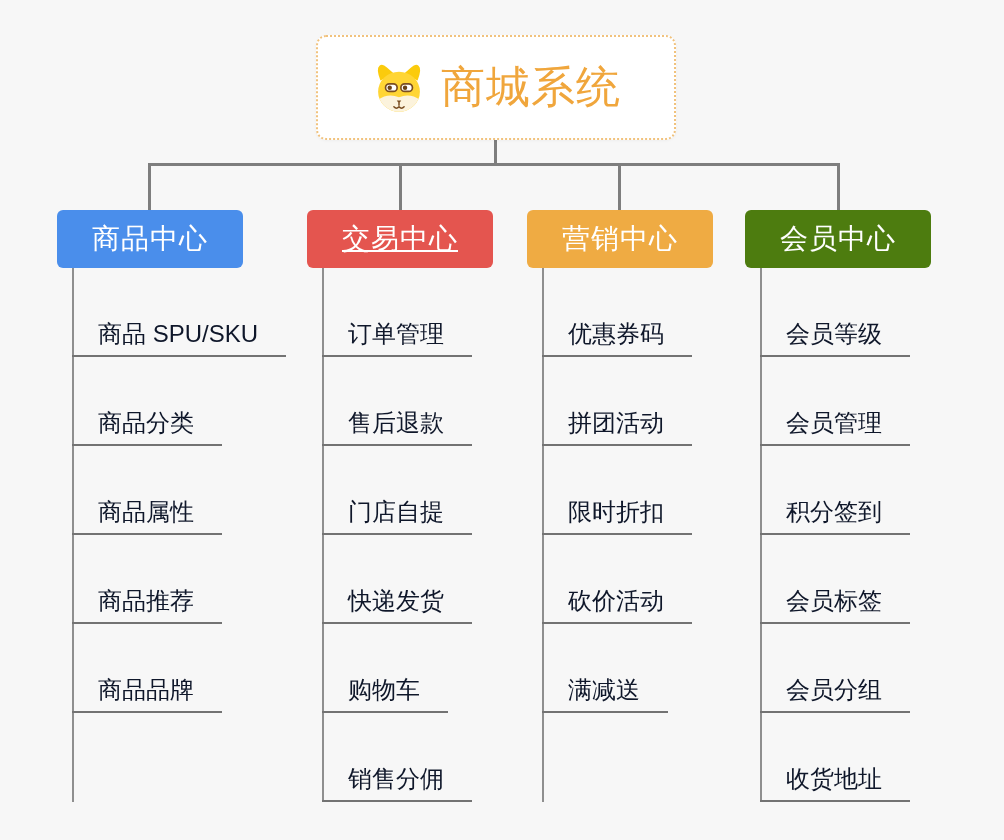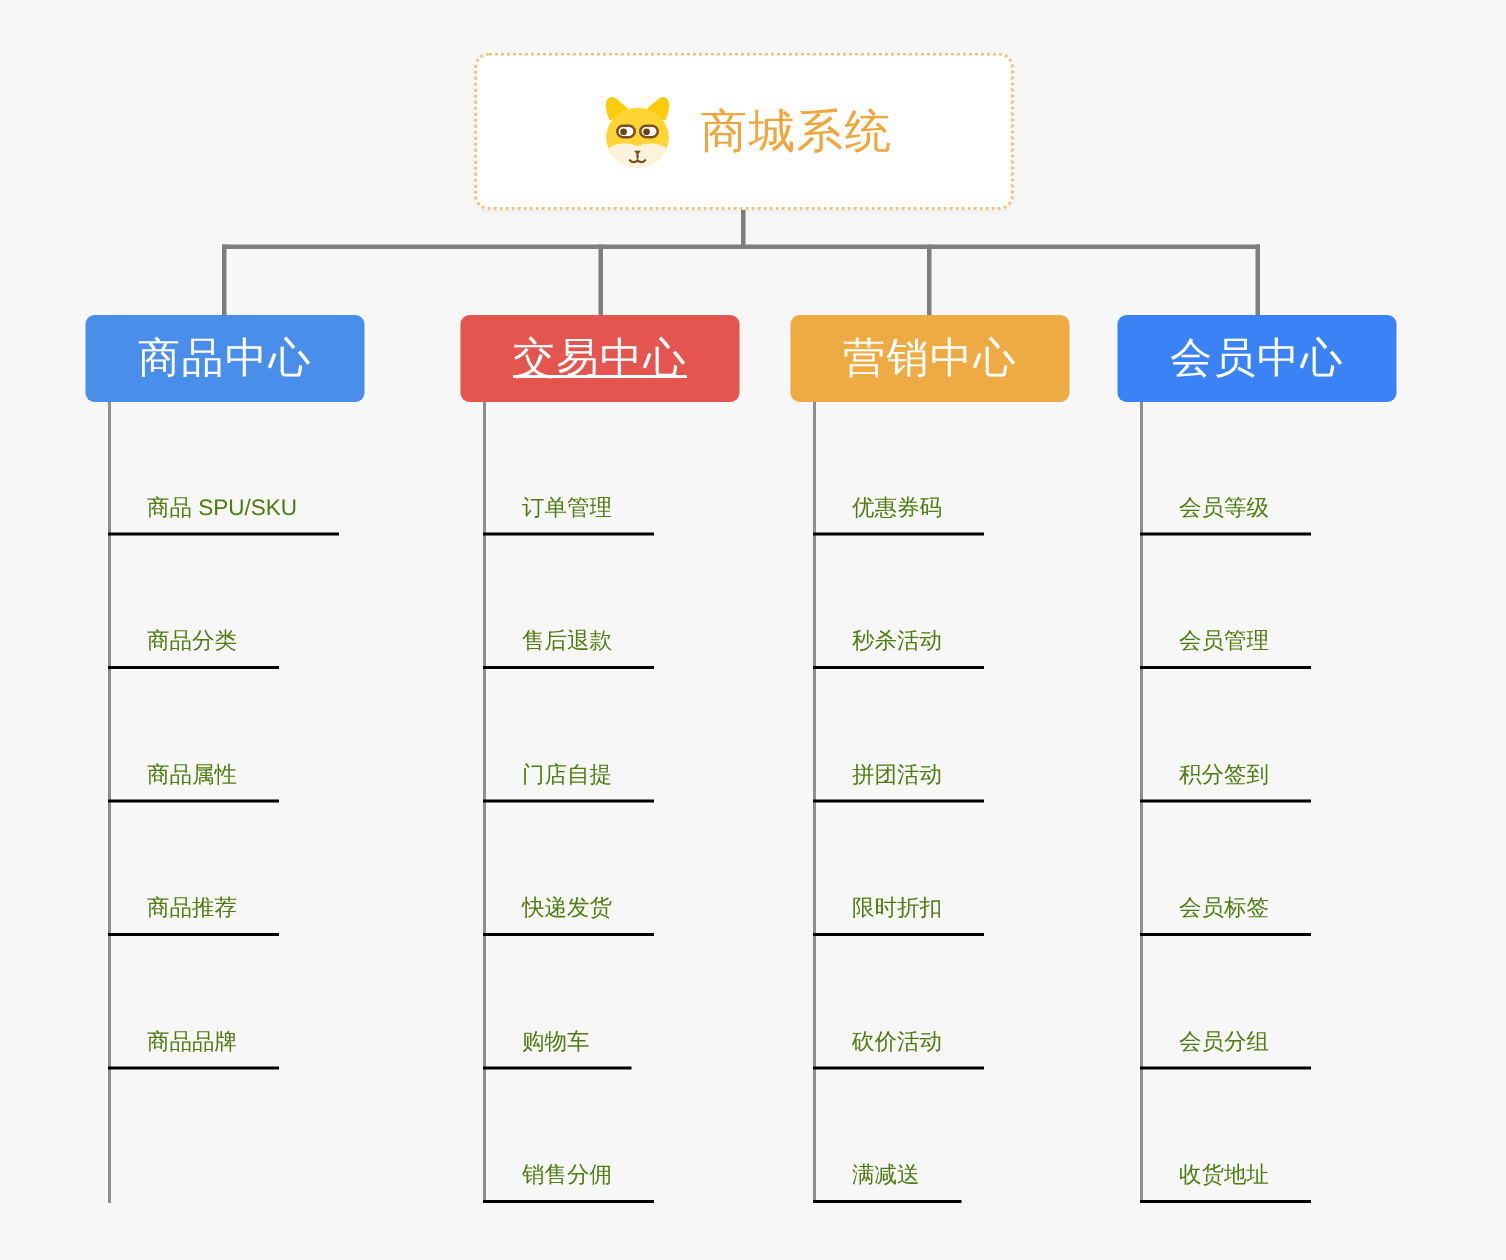--- a/index.html
+++ b/index.html
@@ -19,41 +19,41 @@
   
   .root{
     position:absolute;left:316px;top:35px;width:360px;height:105px;
     background:#ffffff;border:2px dotted #F1C27D;border-radius:10px;
     box-sizing:border-box;
     display:flex;align-items:center;justify-content:center;gap:14px;
     box-shadow:0 1px 3px rgba(0,0,0,0.04);
   }
   .root-icon{display:flex;align-items:center;}
   .root-title{
-    font-size:31px;color:#F0A63C;letter-spacing:1px;white-space:nowrap;font-family:Liberation Serif, serif;
+    font-size:44px;color:#F0A63C;letter-spacing:1px;white-space:nowrap;font-family:Liberation Serif, serif;
   }
 
   
   .column{position:absolute;top:210px;width:186px;}
   .header{
     height:58px;border-radius:6px;
     display:flex;align-items:center;justify-content:center;
     color:#ffffff;font-size:28px;letter-spacing:1px;white-space:nowrap;
   }
   .spine{
     position:absolute;left:15px;top:58px;width:2px;height:534px;
     background:#8F8F8F;
   }
   .slot{position:relative;height:89px;}
   .item{
     position:absolute;bottom:0;left:15px;
     display:inline-block;white-space:nowrap;
     padding:0 28px 6px 26px;
-    border-bottom:2px solid #000000;
-    font-size:15px;color:#4d7c0f;line-height:1.25;
+    border-bottom:2px solid #737373;
+    font-size:24px;color:#0f172a;line-height:1.25;
   }
 </style>
 </head>
 <body>
 
 <div class="canvas">
 
   <div class="conn v" style="left: 494px; top: 140px; height: 25px; background-color: rgb(126, 126, 126);"></div>
   <div class="conn h" style="left: 148px; top: 163px; width: 692px; background-color: rgb(126, 126, 126);"></div>
   <div class="conn v" style="left: 148px; top: 163px; height: 47px; background-color: rgb(126, 126, 126);"></div>
@@ -125,38 +125,35 @@
       </div>
   </div>
 
   <div class="column" style="left:527px">
     <div class="header" style="background-color: rgb(239, 171, 67);">营销中心</div>
     <div class="spine"></div>
     <div class="slot">
         <div class="item">优惠券码</div>
       </div>
     <div class="slot">
-        <div class="item">秒杀活动</div>
-      </div>
-    <div class="slot">
         <div class="item">拼团活动</div>
       </div>
     <div class="slot">
         <div class="item">限时折扣</div>
       </div>
     <div class="slot">
         <div class="item">砍价活动</div>
       </div>
     <div class="slot">
         <div class="item">满减送</div>
       </div>
   </div>
 
   <div class="column" style="left:745px">
-    <div class="header" style="background-color: #3b82f6; text-align: right;">会员中心</div>
+    <div class="header" style="background-color: #4d7c0f; text-align: right;">会员中心</div>
     <div class="spine"></div>
     <div class="slot">
         <div class="item">会员等级</div>
       </div>
     <div class="slot">
         <div class="item">会员管理</div>
       </div>
     <div class="slot">
         <div class="item">积分签到</div>
       </div>

